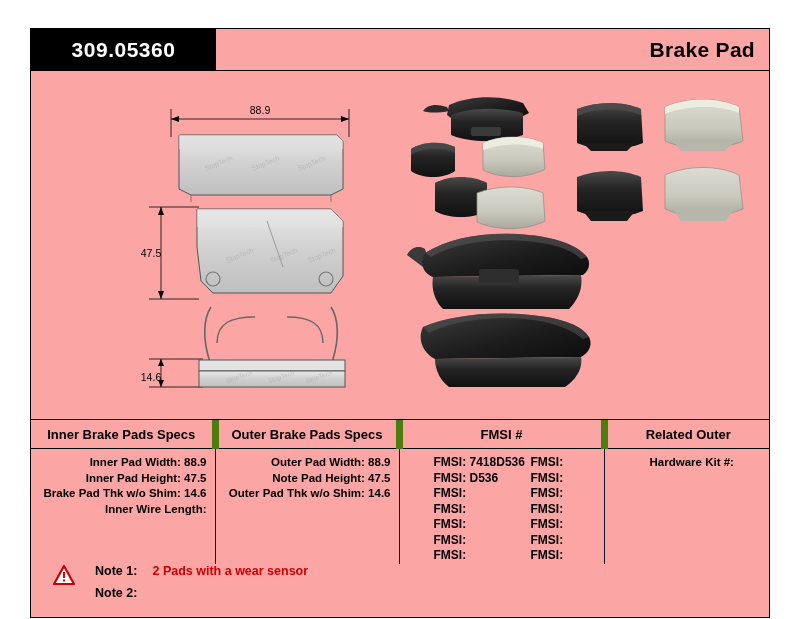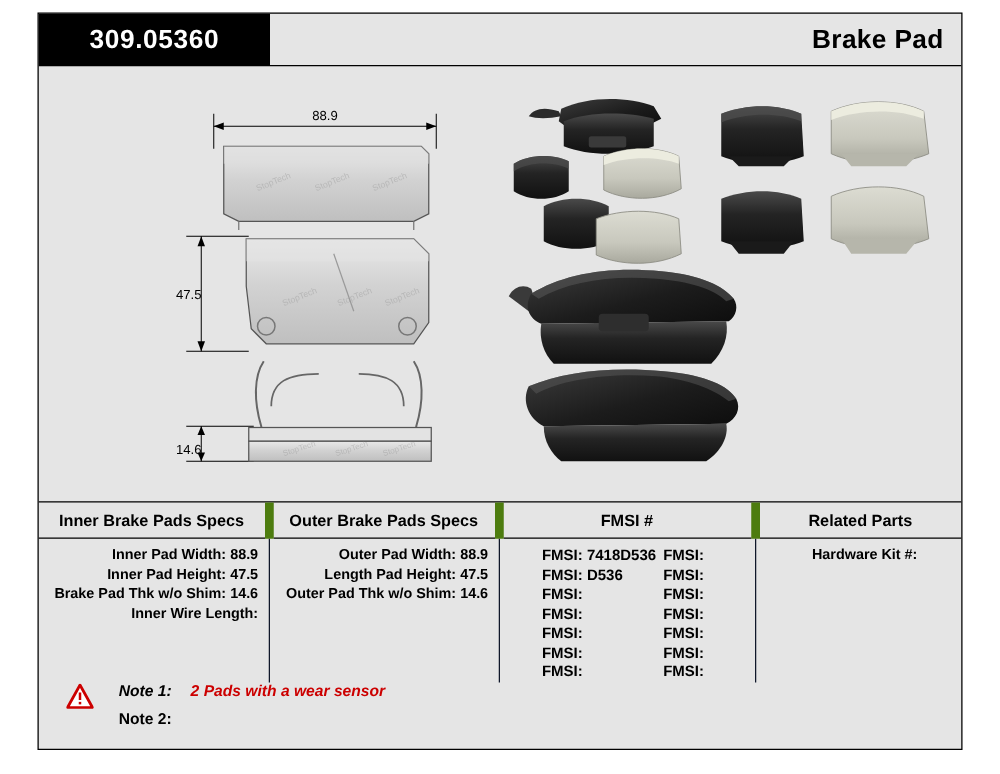--- a/index.html
+++ b/index.html
@@ -11,26 +11,26 @@
     width: 800px;
     height: 619px;
     font-family: "Liberation Sans", sans-serif;
     color: #000000;
     position: relative;
     overflow: hidden;
   }
   .sheet {
     position: absolute;
     left: 30px;
-    top: 10px;
+    top: 28px;
     width: 740px;
     height: 590px;
     border: 1px solid #000;
     box-sizing: border-box;
-    background: #e5e5e5;
+    background: #fca5a5;
   }
   
   .header {
     position: absolute;
     left: 0; top: 0;
     width: 100%;
     height: 42px;
     border-bottom: 1px solid #000;
     box-sizing: border-box;
   }
@@ -164,21 +164,21 @@
     left: 22px;
     top: 10px;
     width: 22px;
     height: 20px;
   }
   .note-row {
     position: absolute;
     font-size: 12.5px;
     font-weight: bold;
   }
-  .note-1 { left: 64px; top: 9px; font-style: italic; }
+  .note-1 { left: 64px; top: 9px; }
   .note-2 { left: 64px; top: 31px; }
   .note-label { display: inline-block; width: 54px; }
   .note-val-red { color: #cc0000; }
 </style>
 </head>
 <body>
 
 <div class="sheet">
 
   <div class="header">
@@ -337,37 +337,37 @@
         <col class="col-inner">
           <col class="col-outer">
           <col class="col-fmsi">
           <col class="col-related">
       </colgroup>
       <thead>
         <tr>
           <th>Inner Brake Pads Specs</th>
           <th>Outer Brake Pads Specs</th>
           <th>FMSI #</th>
-          <th>Related Parts</th>
+          <th>Related Outer</th>
         </tr>
       </thead>
       <tbody>
         <tr>
           <td>
             <ul class="right-list">
               <li><span>Inner Pad Width:</span> <span class="val">88.9</span></li>
               <li><span>Inner Pad Height:</span> <span class="val">47.5</span></li>
               <li><span>Brake Pad Thk w/o Shim:</span> <span class="val">14.6</span></li>
               <li><span>Inner Wire Length:</span> <span class="val"></span></li>
             </ul>
           </td>
           <td>
             <ul class="right-list">
               <li><span>Outer Pad Width:</span> <span class="val">88.9</span></li>
-              <li><span>Length Pad Height:</span> <span class="val">47.5</span></li>
+              <li><span>Note Pad Height:</span> <span class="val">47.5</span></li>
               <li><span>Outer Pad Thk w/o Shim:</span> <span class="val">14.6</span></li>
             </ul>
           </td>
           <td>
             <div class="fmsi-grid">
               <div class="fmsi-col">
                 <ul>
                   <li><span>FMSI:</span> <span>7418D536</span></li>
                   <li><span>FMSI:</span> <span>D536</span></li>
                   <li><span>FMSI:</span> <span></span></li>

